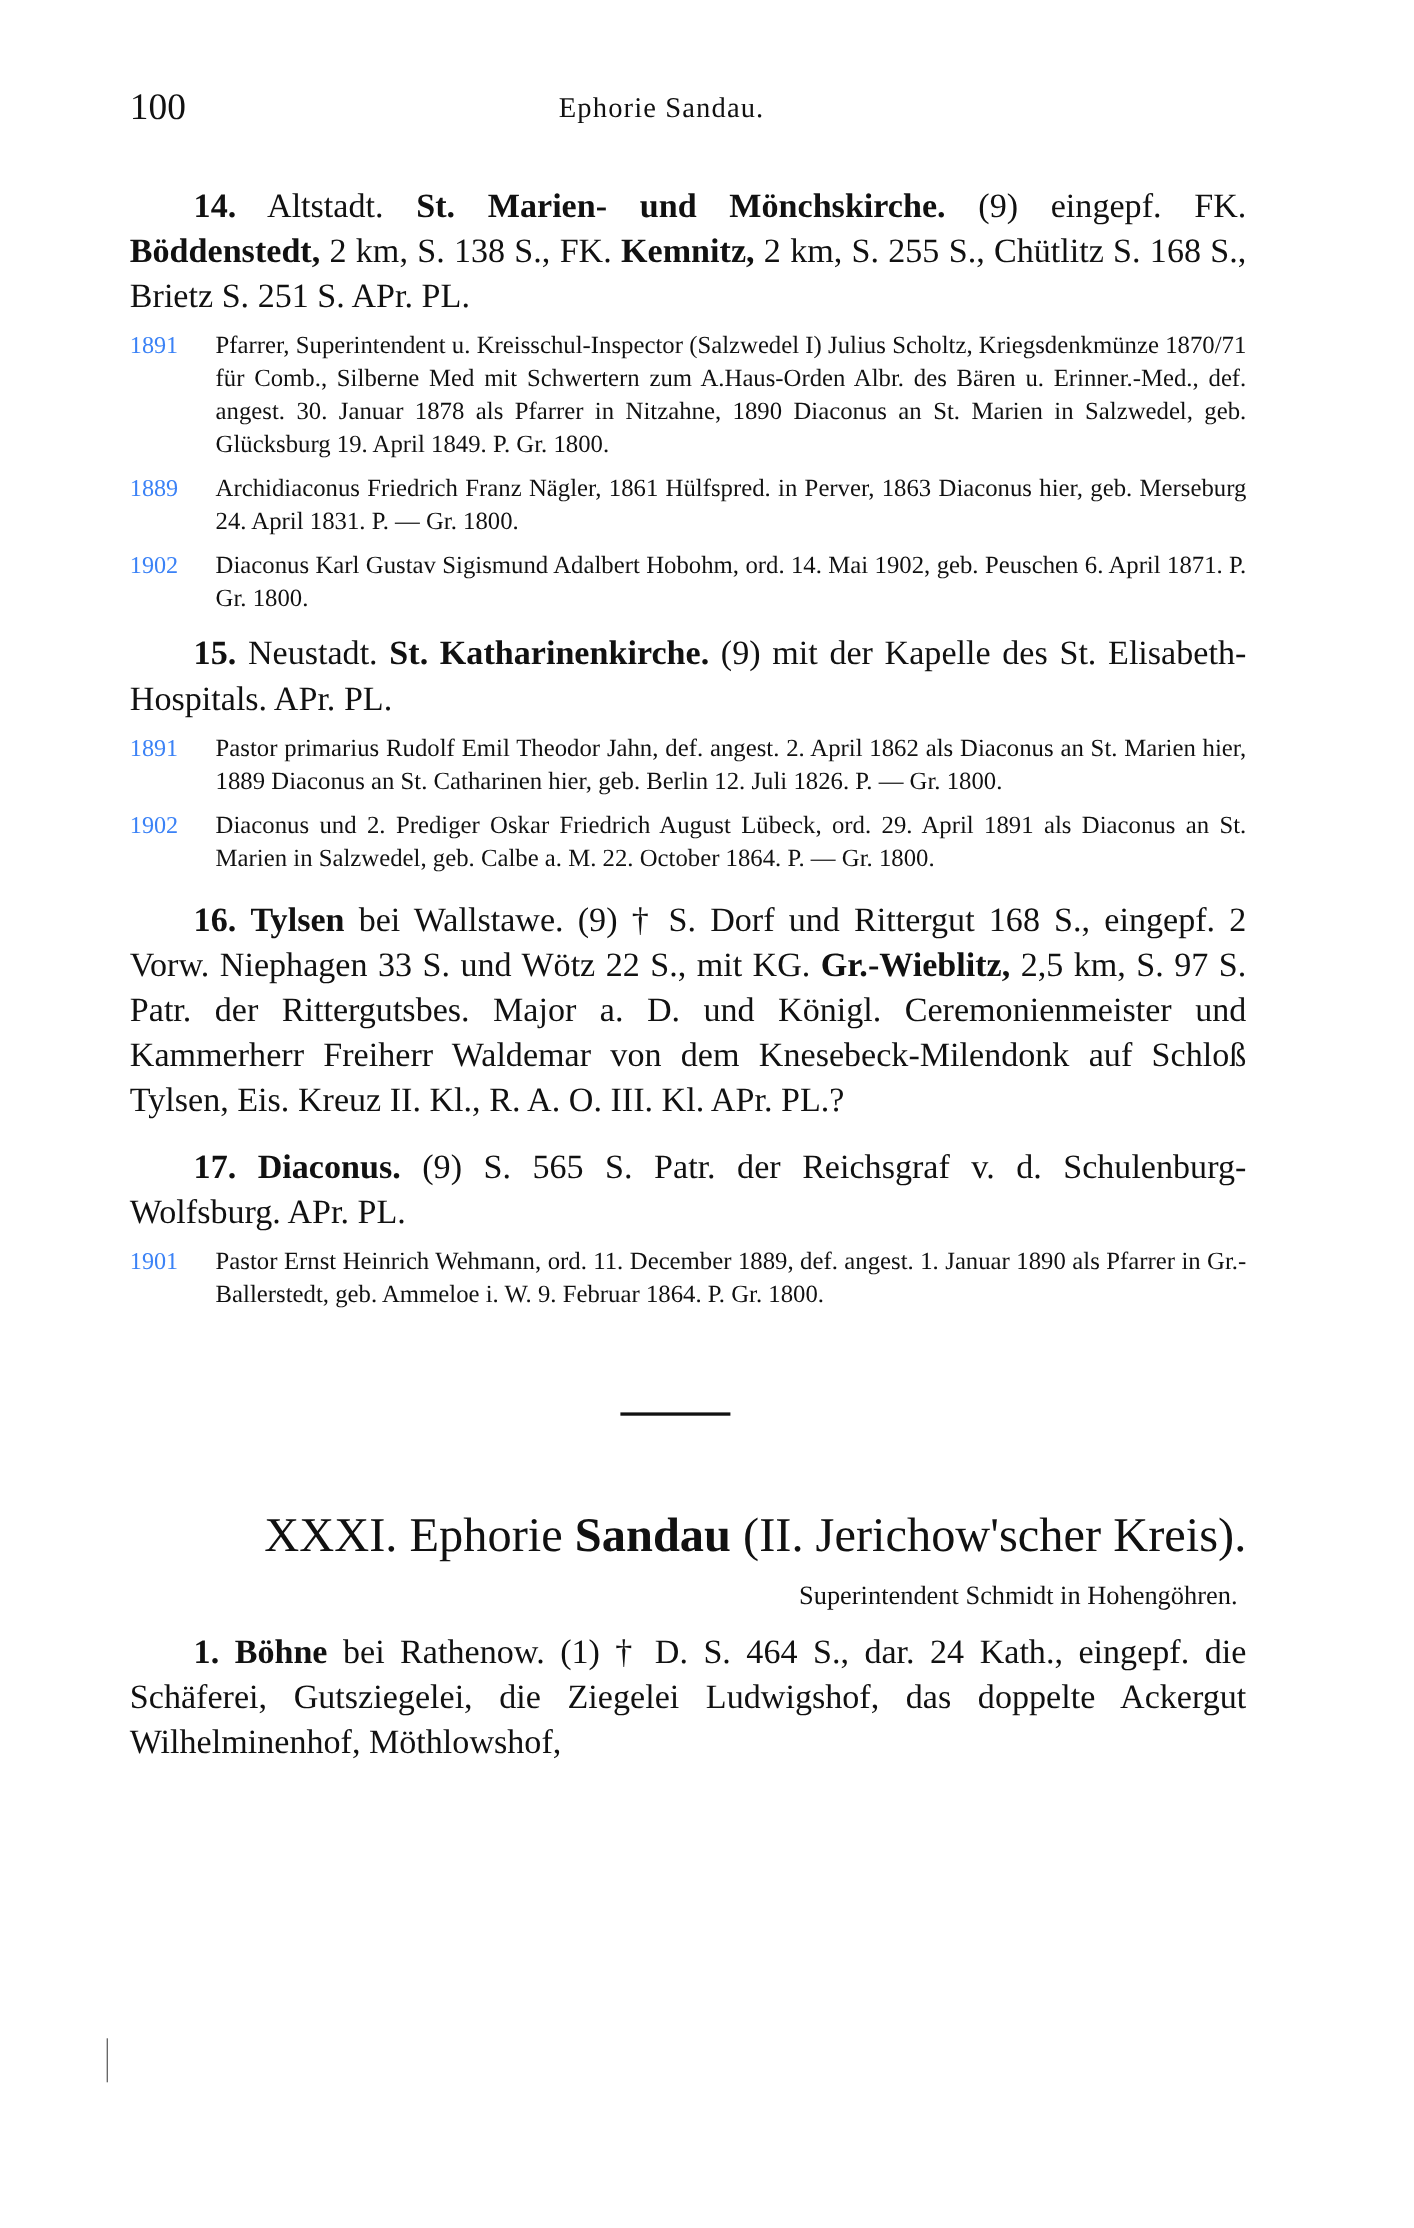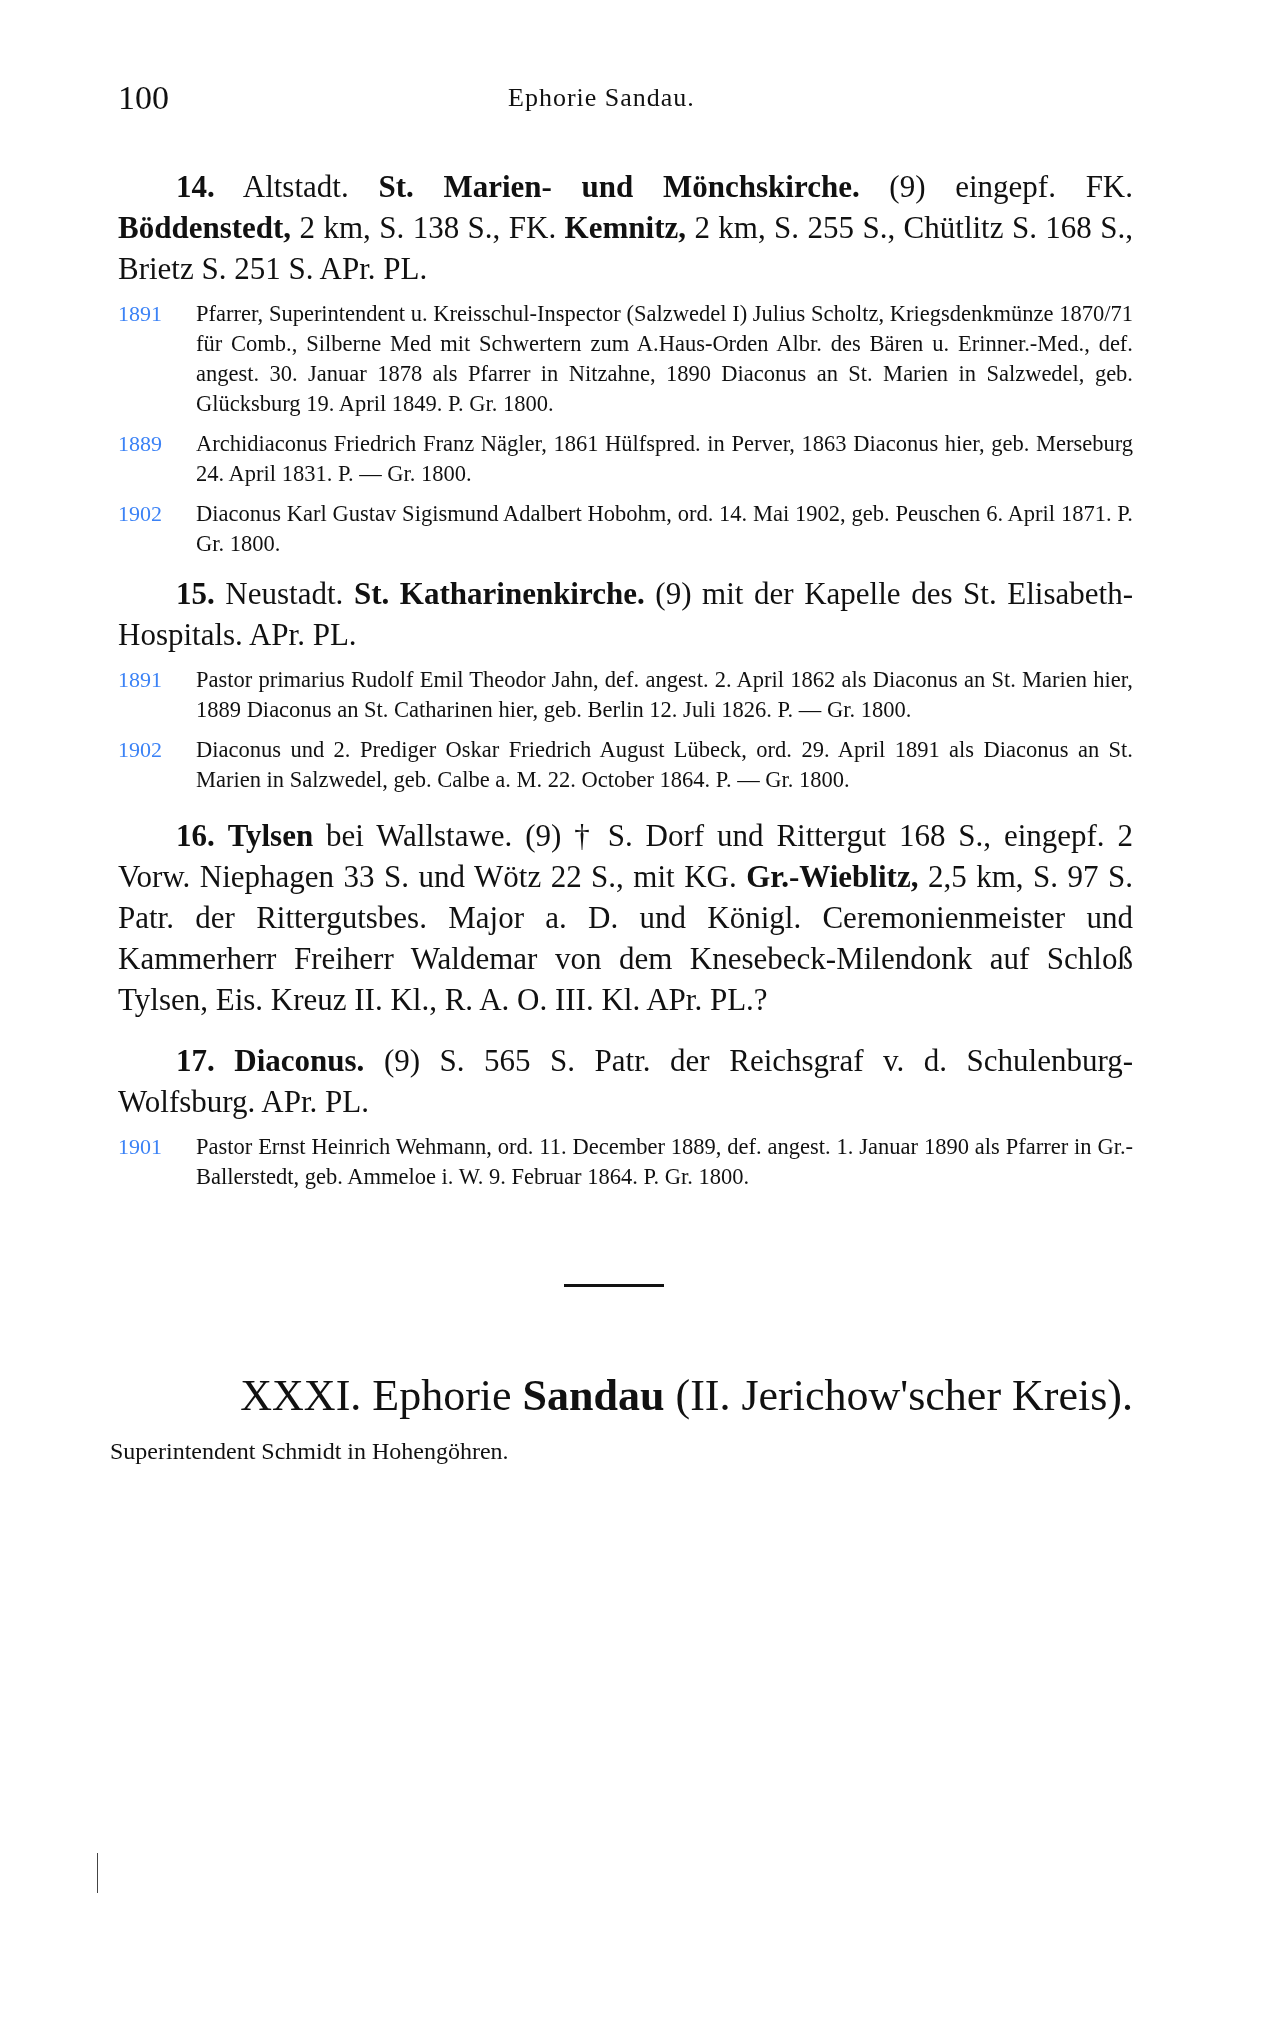--- a/index.html
+++ b/index.html
@@ -95,21 +95,21 @@
     .section-title {
       margin-top: 80px;
       text-align: right;
       font-family: "Liberation Serif", serif;
       font-size: 44px;
       line-height: 58px;
     }
     .section-title .b { font-weight: bold; }
     .superintendent {
       margin-top: 10px;
-      text-align: left;
+      text-align: right;
       font-family: "Liberation Serif", serif;
       font-size: 24px;
       line-height: 32px;
       position: relative;
       left: -8px;
     }
     .mark-line {
       position: absolute;
       left: 97px;
       top: 1853px;
@@ -192,17 +192,22 @@
       <span>XXXI.</span>
       <span>Ephorie</span>
       <span class="b">Sandau</span>
       <span>(II. Jerichow'scher Kreis).</span>
     </div>
 
     <div class="superintendent">Superintendent Schmidt in Hohengöhren.</div>
 
     <div class="gap-small"></div>
 
+    <p class="entry-head">
+      <span class="num">1.</span>
+      <span class="b">Böhne</span>
+      <span>bei Rathenow. (1) † D. S. 464 S., dar. 24 Kath., eingepf. die Schäferei, Gutsziegelei, die Ziegelei Ludwigshof, das doppelte Ackergut Wilhelminenhof, Möthlowshof,</span>
+    </p>
 
   </div>
 
   <div class="mark-line"></div>
 </div>
 
 </body></html>

